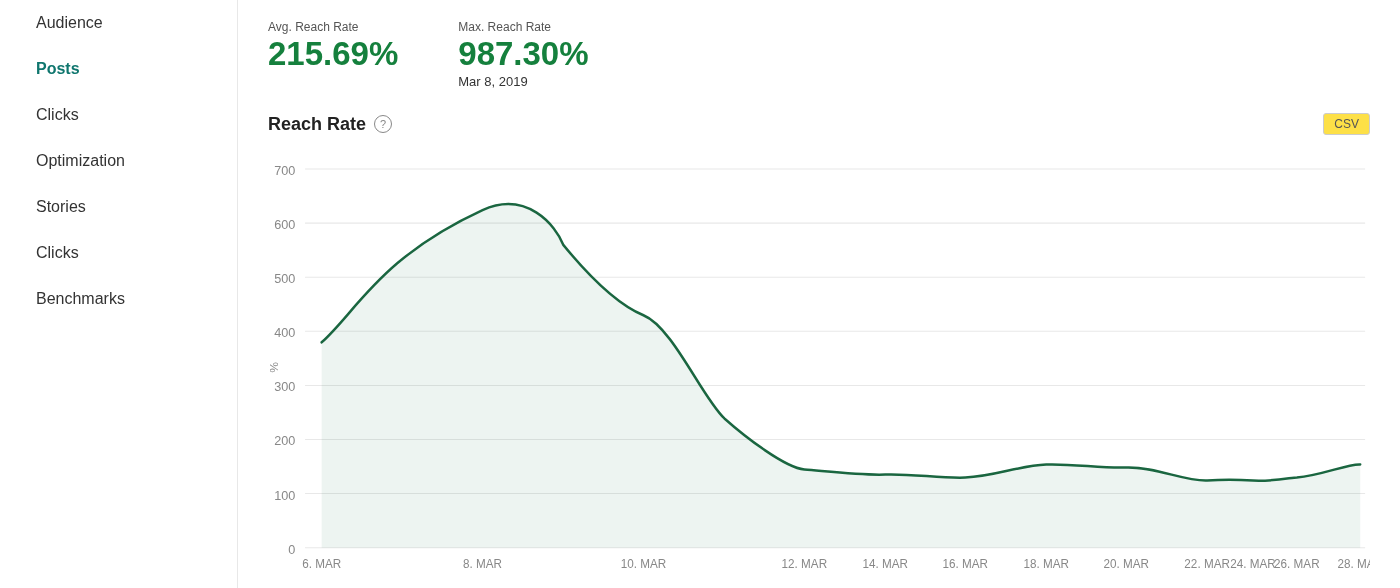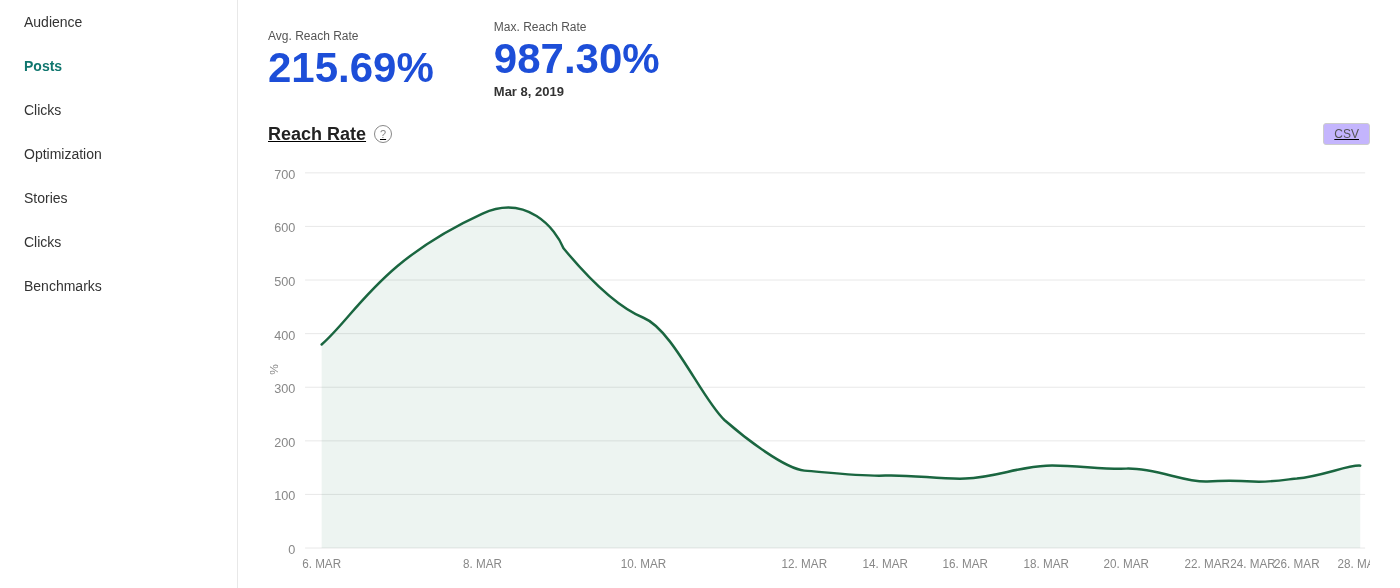--- a/index.html
+++ b/index.html
@@ -16,22 +16,22 @@
     .sidebar {
       width: 238px;
       min-width: 238px;
       border-right: 1px solid #e8e8e8;
       padding: 0;
       display: flex;
       flex-direction: column;
       gap: 0;
     }
     .sidebar-item {
-      padding: 14px 24px;
-      font-size: 14px;
+      padding: 14px 36px;
+      font-size: 16px;
       color: #333;
       cursor: pointer;
       font-weight: 400;
     }
     .sidebar-item.active {
       color: #0f766e;
       font-weight: 600;
     }
 
     
@@ -41,56 +41,53 @@
       overflow: hidden;
       display: flex;
       flex-direction: column;
     }
 
     
     .stats-row {
       display: flex;
       gap: 60px;
       margin-bottom: 24px;
-      align-items: center;
     }
     .stat-block {
       display: flex;
       flex-direction: column;
     }
     .stat-label {
       font-size: 12px;
       color: #555;
       margin-bottom: 2px;
     }
     .stat-value {
-      font-size: 42px;
+      font-size: 33px;
       font-weight: 600;
-      color: #1d4ed8;
+      color: #15803d;
       line-height: 1.1;
     }
     .stat-sub {
       font-size: 13px;
       color: #333;
       margin-top: 2px;
-      font-weight: bold;
     }
 
     
     .chart-section {
       flex: 1;
       display: flex;
       flex-direction: column;
     }
     .chart-header {
       display: flex;
       align-items: center;
       justify-content: space-between;
-      margin-bottom: 6px;
-      text-decoration: underline;
+      margin-bottom: 12px;
     }
     .chart-title-row {
       display: flex;
       align-items: center;
       gap: 8px;
     }
     .chart-title {
       font-size: 18px;
       font-weight: 700;
       color: #222;
@@ -102,21 +99,21 @@
       border-radius: 50%;
       display: flex;
       align-items: center;
       justify-content: center;
       font-size: 11px;
       color: #888;
       cursor: pointer;
     }
     .csv-btn {
       border: 1px solid #ccc;
-      background: #c4b5fd;
+      background: #fde047;
       padding: 3px 10px;
       font-size: 12px;
       color: #555;
       cursor: pointer;
       border-radius: 3px;
     }
 
     
     .chart-container {
       flex: 1;

